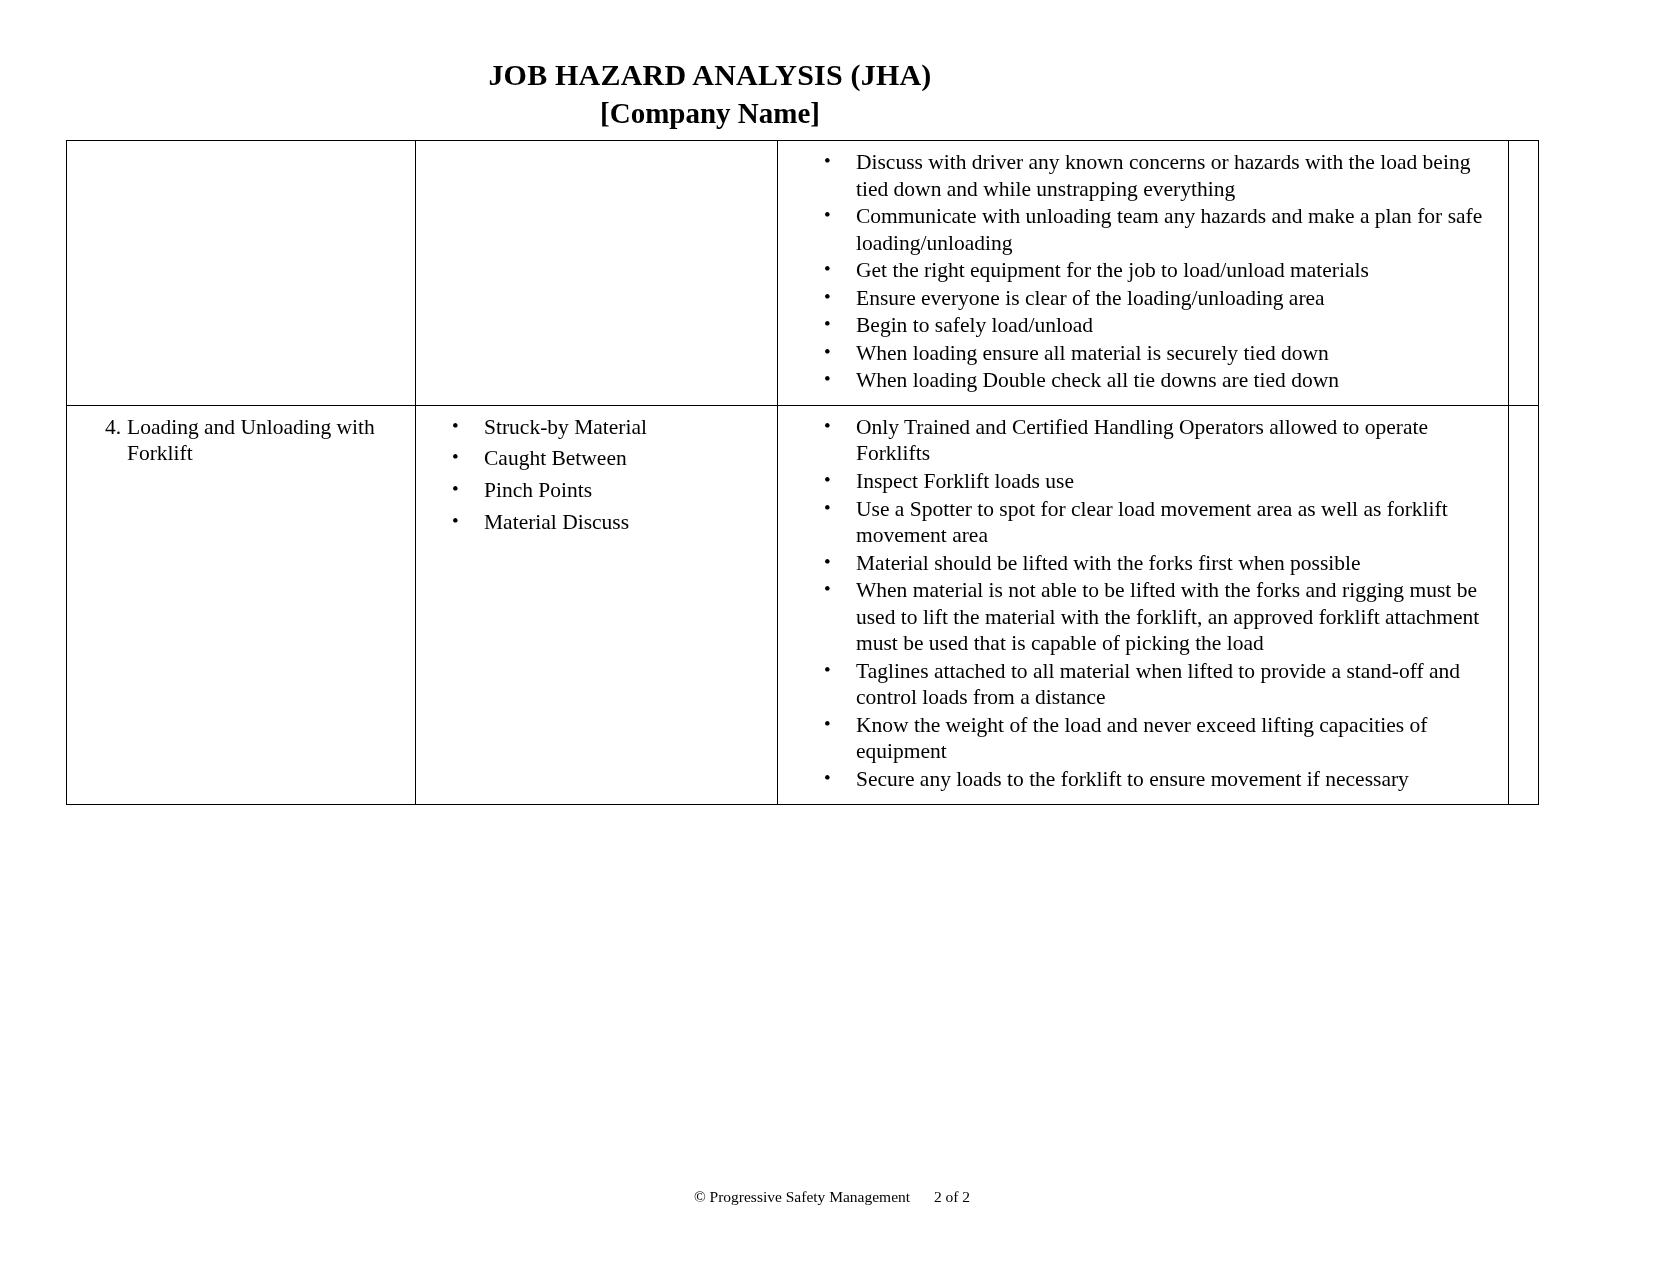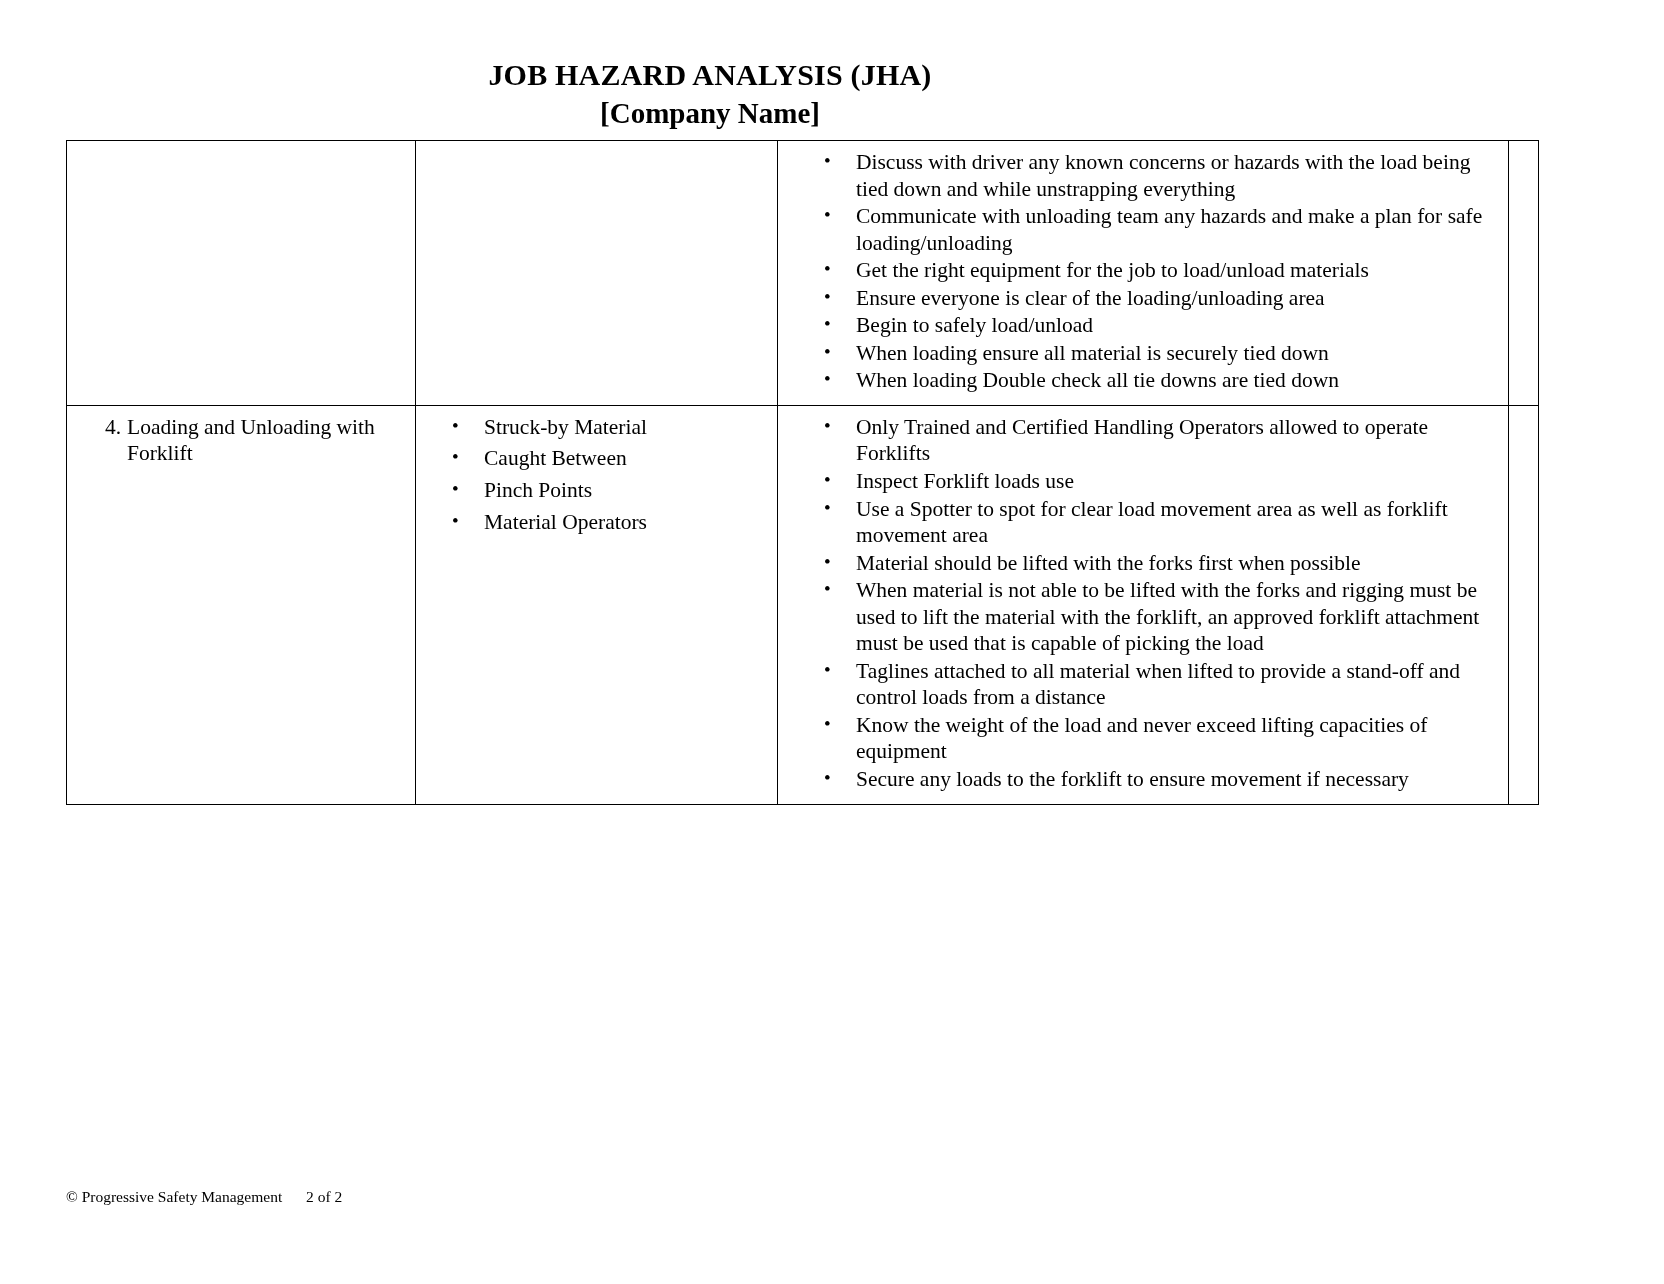--- a/index.html
+++ b/index.html
@@ -124,21 +124,21 @@
   .controls-cell ul.bullets li::before { left: 40px; }
 
   
   .doc-footer {
     position: absolute;
     left: 66px;
     right: 66px;
     top: 1188px;
     display: flex;
     align-items: baseline;
-    justify-content: flex-start;
+    justify-content: center;
     font-size: 15.5px;
   }
   .footer-left   { flex: 0 0 auto; text-align: left; }
   .footer-center { flex: 1 1 auto; text-align: center; }
   .footer-right  { flex: 0 0 auto; text-align: right; min-width: 60px; }
 </style>
 </head>
 <body>
 
 <div class="page">
@@ -193,21 +193,21 @@
               <li><span class="num">4.</span><span>Loading and Unloading with Forklift</span></li>
             </ol>
           </div>
         </td>
         <td class="hazard-cell">
           <div class="cell-pad">
             <ul class="bullets hazards">
               <li><span>Struck-by Material</span></li>
               <li><span>Caught Between</span></li>
               <li><span>Pinch Points</span></li>
-              <li><span>Material Operators</span></li>
+              <li><span>Material Discuss</span></li>
             </ul>
           </div>
         </td>
         <td class="controls-cell">
           <div class="cell-pad">
             <ul class="bullets">
               <li><span>Only Trained and Certified Handling Operators allowed to operate Forklifts</span></li>
               <li><span>Inspect Forklift loads use</span></li>
               <li><span>Use a Spotter to spot for clear load movement area as well as forklift movement area</span></li>
               <li><span>Material should be lifted with the forks first when possible</span></li>

